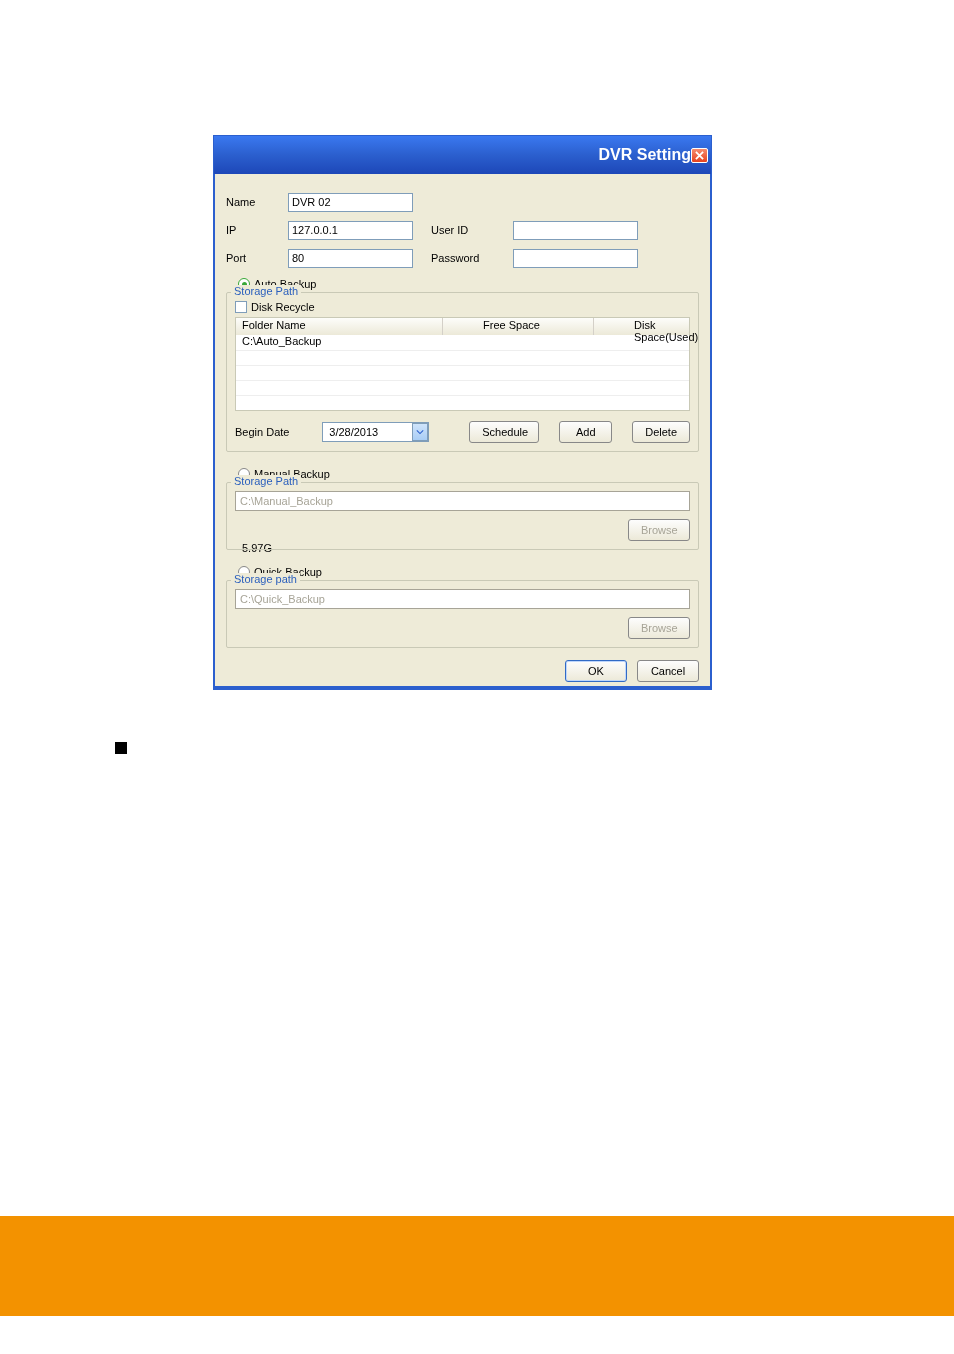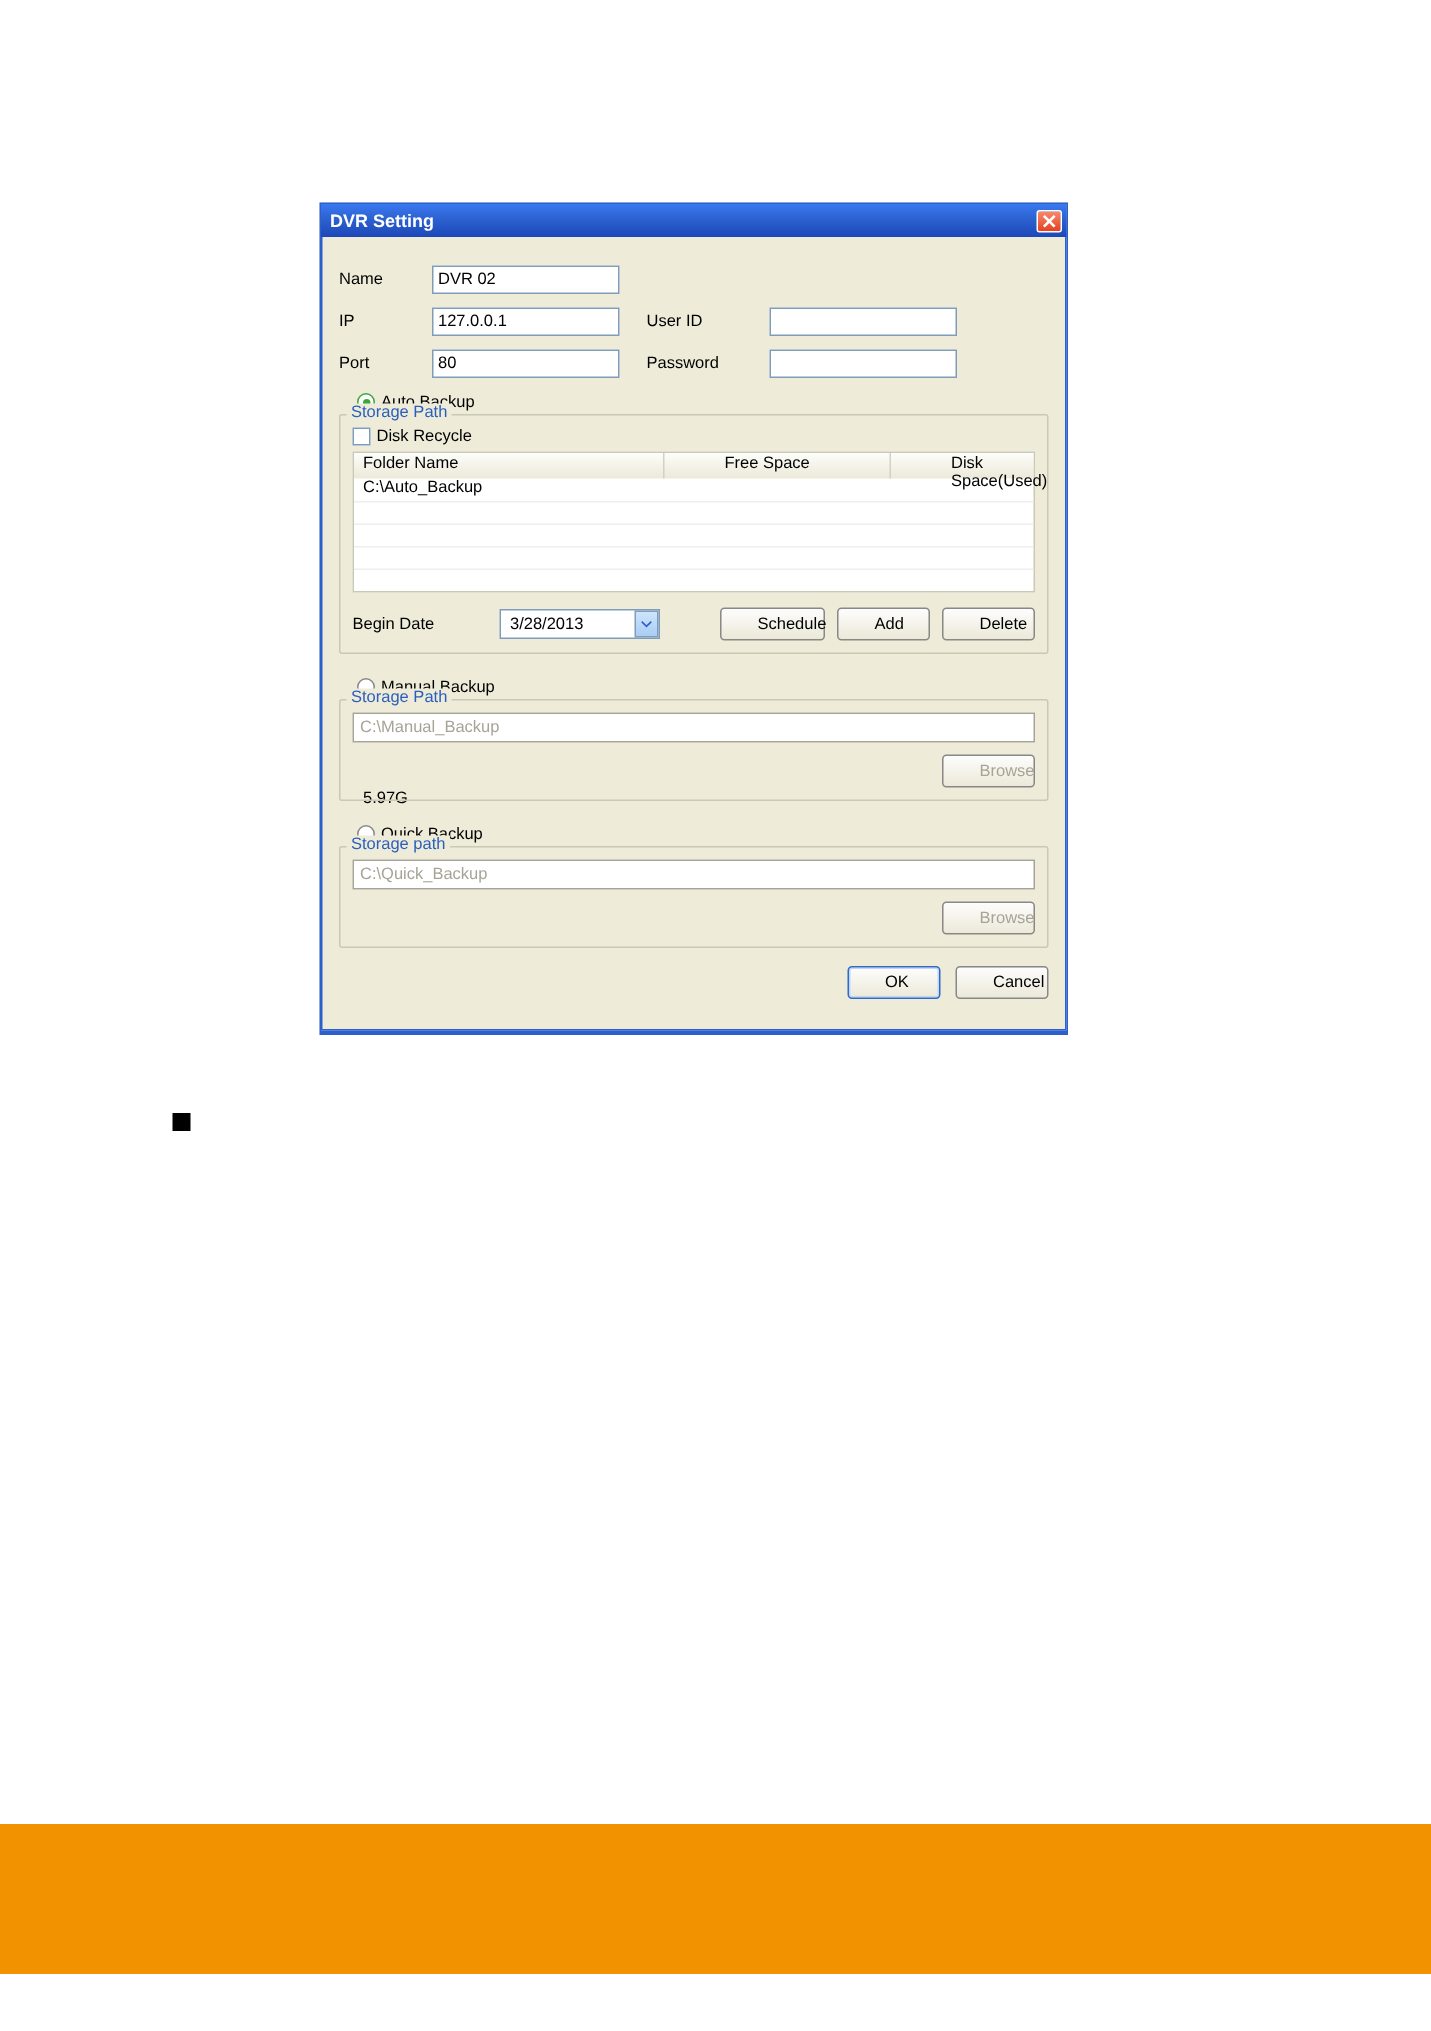--- a/index.html
+++ b/index.html
@@ -17,29 +17,29 @@
       left: 213px;
       top: 135px;
       width: 499px;
       height: 555px;
       border: 1px solid #2b5fce;
       border-bottom: 3px solid #2b5fce;
       background: #eeebd8;
       box-shadow: 0 0 0 1px #2b5fce inset;
     }
     .titlebar {
-      height: 22px;
+      height: 38px;
       background: linear-gradient(to bottom, #3a78f0 0%, #2b5fce 50%, #1d47b8 100%);
       display: flex;
       align-items: center;
-      justify-content: space-between;
+      justify-content: flex-end;
       padding: 0 3px 0 6px;
       color: #fff;
       font-weight: bold;
-      font-size: 12px;
+      font-size: 16px;
     }
     .close-btn {
       width: 17px;
       height: 15px;
       background: linear-gradient(to bottom, #f68b6e, #e6421e);
       border: 1px solid #fff;
       border-radius: 2px;
       display: flex;
       align-items: center;
       justify-content: center;
@@ -148,21 +148,21 @@
     }
     .tbody .tr:first-child { border-top: none; flex-direction: column; }
     .td { padding: 0 6px; overflow: hidden; white-space: nowrap; }
     .td-folder { flex: 0 0 207px; }
     .td-free { flex: 0 0 117px; }
     .td-disk { flex: 1; }
     .action-row {
       display: flex;
       align-items: center;
       margin-top: 10px;
-      gap: 8px;
+      gap: 20px;
     }
     .action-row .lbl3 { width: 90px; font-size: 11px; }
     .date-combo {
       position: relative;
       width: 107px;
       height: 20px;
     }
     input.date-tf {
       width: 107px;
       height: 20px;
@@ -187,21 +187,21 @@
     }
     .combo-btn svg { width: 8px; height: 6px; }
     .btn {
       height: 22px;
       border: 1px solid #888;
       background: linear-gradient(#fdfdfd,#ece9d8);
       border-radius: 3px;
       font-size: 11px;
       font-family: Tahoma, Arial, sans-serif;
       cursor: pointer;
-      padding: 0 24px;
+      padding: 0 12px;
     }
     .btn.w62 { width: 62px; }
     .btn.w70 { width: 70px; }
     .btn.default { border: 1px solid #316ac5; box-shadow: 0 0 0 1px #bed6fb inset; }
     .btn.disabled {
       color: #a7a497;
       cursor: default;
     }
     .path-tf {
       width: 100%;

